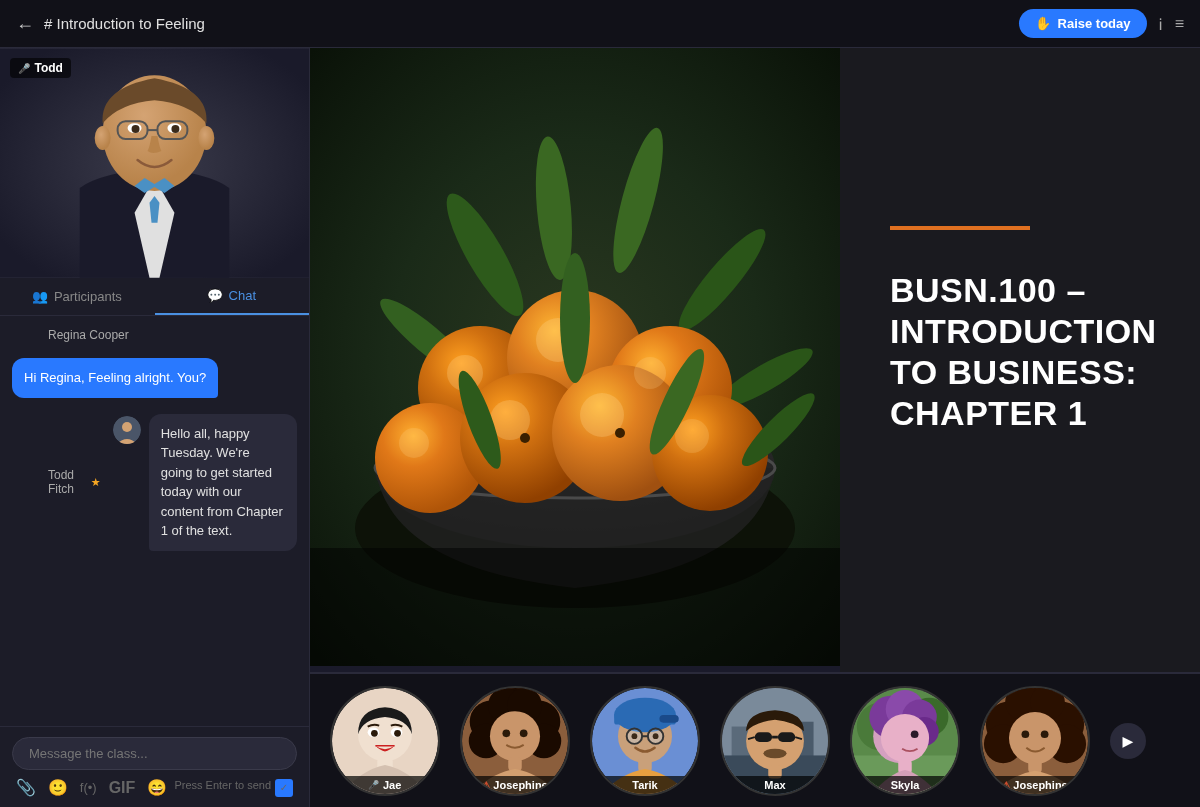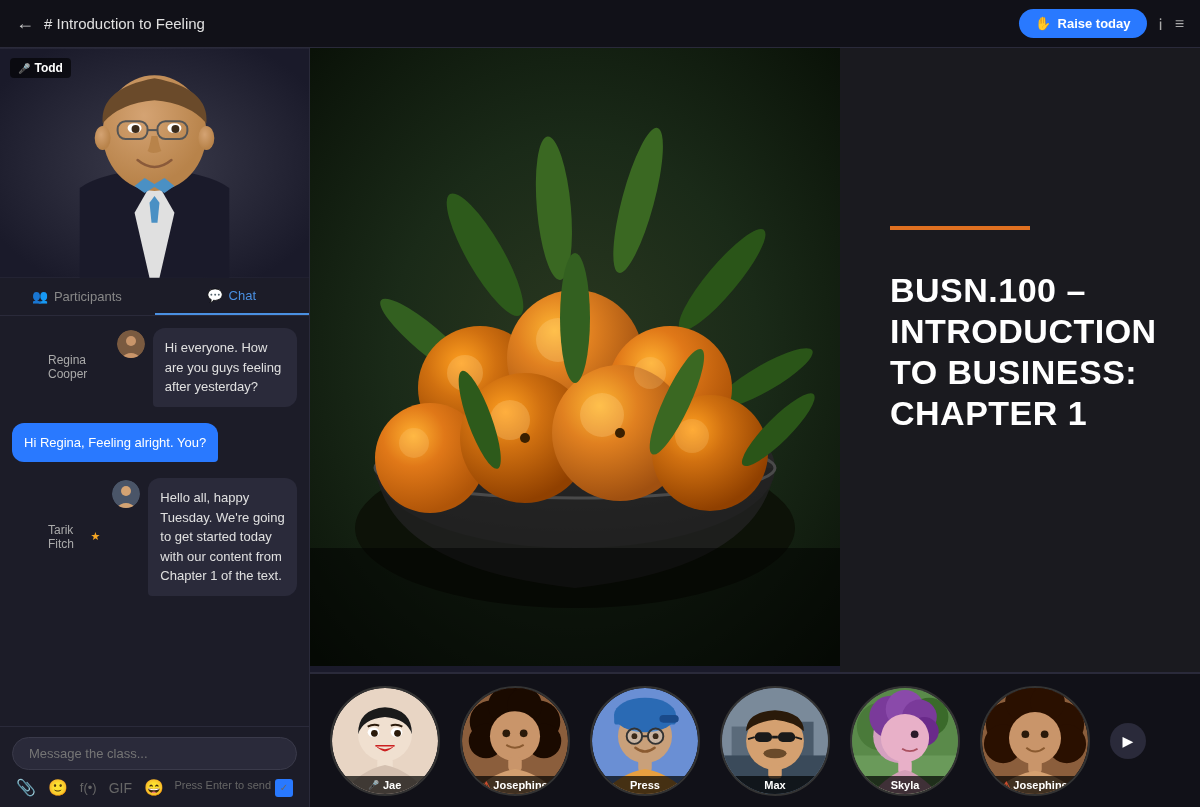--- a/index.html
+++ b/index.html
@@ -488,42 +488,32 @@
         <span>Chat</span>
       </button>
     </div>
 
     <div class="chat-area">
 
       <div class="message-group">
         <div class="message-header">
           <span class="sender-name">Regina Cooper</span>
         </div>
-        <div class="message-row">
-          <div class="avatar">
-            <svg width="28" height="28" viewBox="0 0 28 28" xmlns="http://www.w3.org/2000/svg">
-              <circle cx="14" cy="14" r="14" fill="#7a5a40"></circle>
-              <circle cx="14" cy="11" r="5" fill="#c9956a"></circle>
-              <path d="M4,28 Q14,18 24,28" fill="#c9956a"></path>
-            </svg>
-          </div>
-          <div class="message-bubble">Hi everyone. How are you guys feeling after yesterday?</div>
-        </div>
       </div>
 
       <div class="message-group">
         <div class="message-row outgoing-row">
           <div class="message-spacer"></div>
           <div class="message-bubble outgoing">Hi Regina, Feeling alright. You?</div>
         </div>
       </div>
 
       <div class="message-group">
         <div class="message-header">
-          <span class="sender-name">Tarik Fitch</span>
+          <span class="sender-name">Todd Fitch</span>
           <span class="star-icon">★</span>
         </div>
         <div class="message-row">
           <div class="avatar">
             <svg width="28" height="28" viewBox="0 0 28 28" xmlns="http://www.w3.org/2000/svg">
               <circle cx="14" cy="14" r="14" fill="#4a5568"></circle>
               <circle cx="14" cy="11" r="5" fill="#d4a373"></circle>
               <path d="M4,28 Q14,18 24,28" fill="#d4a373"></path>
             </svg>
           </div>
@@ -533,21 +523,21 @@
 
     </div>
 
     <div class="chat-input-area">
       <input type="text" class="chat-input" placeholder="Message the class..." style="">
       <div class="chat-toolbar">
         <div class="chat-tools-left">
           <span class="tool-icon">📎</span>
           <span class="tool-icon">🙂</span>
           <span class="tool-icon" style="font-size:13px">f(•)</span>
-          <span class="tool-icon" style="font-size:14px; font-weight:400">GIF</span>
+          <span class="tool-icon" style="font-size:16px; font-weight:700">GIF</span>
           <span class="tool-icon">😄</span>
         </div>
         <div class="press-enter-text">
           <span>Press Enter to send</span>
           <div class="send-check">✓</div>
         </div>
       </div>
     </div>
 
   </div>
@@ -714,21 +704,21 @@
 
           <circle cx="44" cy="50" r="3" fill="#3a2a1a"></circle>
           <circle cx="66" cy="50" r="3" fill="#3a2a1a"></circle>
 
           <path d="M45,62 Q55,70 65,62" stroke="#8a5a30" stroke-width="2.5" fill="none" stroke-linecap="round"></path>
 
           <rect x="48" y="73" width="14" height="14" rx="4" fill="#c9a07a"></rect>
           <path d="M10,110 Q30,88 55,84 Q80,88 100,110Z" fill="#e8a040"></path>
         </svg>
         <div class="participant-name">
-          <span>Press</span>
+          <span>Tarik</span>
         </div>
       </div>
 
       <div class="participant-circle">
         <svg width="110" height="110" viewBox="0 0 110 110" xmlns="http://www.w3.org/2000/svg" class="avatar-svg">
           <circle cx="55" cy="55" r="55" fill="#5a5a6a"></circle>
 
           <rect width="110" height="110" fill="#7a8a9a"></rect>
           <rect x="10" y="40" width="20" height="70" fill="#5a6a7a"></rect>
           <rect x="35" y="50" width="15" height="60" fill="#6a7a8a"></rect>

